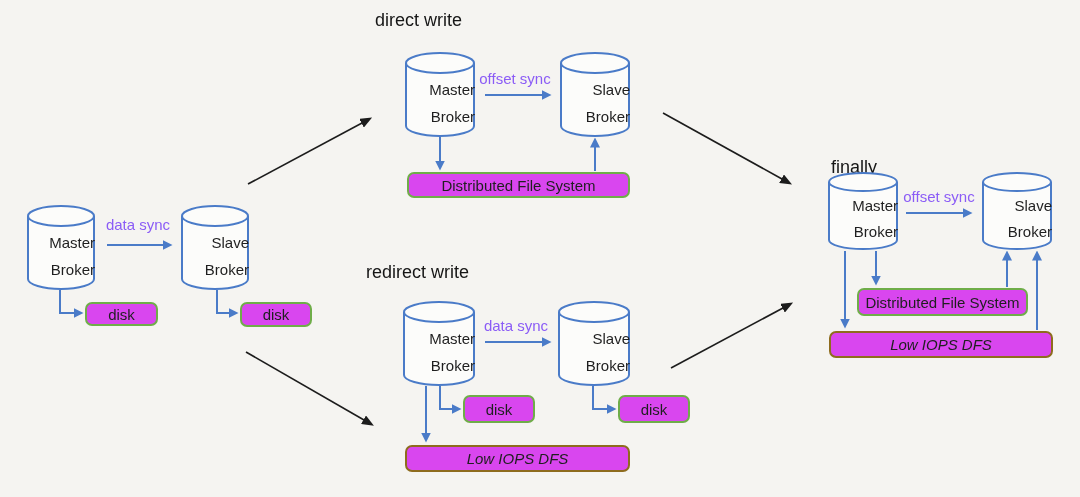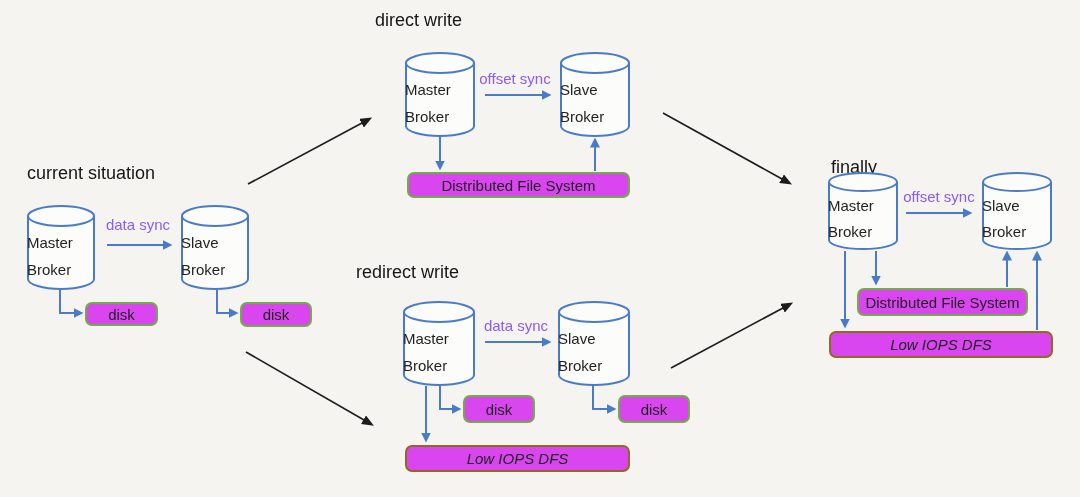--- a/index.html
+++ b/index.html
@@ -21,21 +21,21 @@
     position:absolute;
     font-size:18px;
     font-weight:500;
     color:#161616;
     white-space:nowrap;
   }
   .cyl{position:absolute;}
   .cyl svg{position:absolute;left:0;top:0;}
   .cyl-label{
     position:absolute;left:0;right:0;
-    text-align:left;
+    text-align:right;
     font-size:15px;
     color:#1f1f1f;
   }
   .cyl-label div{line-height:27px;}
   .cyl-sm .cyl-label div{line-height:26px;}
   .box{
     position:absolute;
     border:2px solid;
     border-radius:7px;
     background:#d946ef;
@@ -88,21 +88,20 @@
     <line x1="876" y1="251" x2="876" y2="276" stroke="#4a7bc8" stroke-width="2" marker-end="url(#arrow-blue)"></line>
     <line x1="1007" y1="287" x2="1007" y2="260" stroke="#4a7bc8" stroke-width="2" marker-end="url(#arrow-blue)"></line>
     <line x1="1037" y1="330" x2="1037" y2="260" stroke="#4a7bc8" stroke-width="2" marker-end="url(#arrow-blue)"></line>
 
     <line x1="248" y1="184" x2="362" y2="123" stroke="#1c1c1c" stroke-width="1.6" marker-end="url(#arrow-black)"></line>
     <line x1="246" y1="352" x2="364" y2="420" stroke="#1c1c1c" stroke-width="1.6" marker-end="url(#arrow-black)"></line>
     <line x1="663" y1="113" x2="782" y2="179" stroke="#1c1c1c" stroke-width="1.6" marker-end="url(#arrow-black)"></line>
     <line x1="671" y1="368" x2="783" y2="308" stroke="#1c1c1c" stroke-width="1.6" marker-end="url(#arrow-black)"></line>
   </svg>
 
-  <div class="title" style="left:27px;top:163px;">current situation</div>
 
   <div class="cyl" style="left:27px;top:205px;width:68px;height:85px;">
     <svg width="68" height="85" viewBox="0 0 68 85">
       <path d="M1,11 L1,74 A33,10 0 0 0 67,74 L67,11" fill="#fcfcfa" stroke="#4a7bc8" stroke-width="2"></path>
       <ellipse cx="34" cy="11" rx="33" ry="10" fill="#fcfcfa" stroke="#4a7bc8" stroke-width="2"></ellipse>
     </svg>
     <div class="cyl-label" style="top:24px;">
       <div>Master</div>
       <div>Broker</div>
     </div>
@@ -151,21 +150,21 @@
     <div class="cyl-label" style="top:24px;">
       <div>Slave</div>
       <div>Broker</div>
     </div>
   </div>
 
   <div class="box box-green" style="left:407px;top:172px;width:223px;height:26px;">
     <span>Distributed File System</span>
   </div>
 
-  <div class="title" style="left:356px;top:262px;">redirect write</div>
+  <div class="title" style="left:366px;top:262px;">redirect write</div>
 
   <div class="cyl" style="left:403px;top:301px;width:72px;height:85px;">
     <svg width="72" height="85" viewBox="0 0 72 85">
       <path d="M1,11 L1,74 A35,10 0 0 0 71,74 L71,11" fill="#fcfcfa" stroke="#4a7bc8" stroke-width="2"></path>
       <ellipse cx="36" cy="11" rx="35" ry="10" fill="#fcfcfa" stroke="#4a7bc8" stroke-width="2"></ellipse>
     </svg>
     <div class="cyl-label" style="top:24px;">
       <div>Master</div>
       <div>Broker</div>
     </div>

